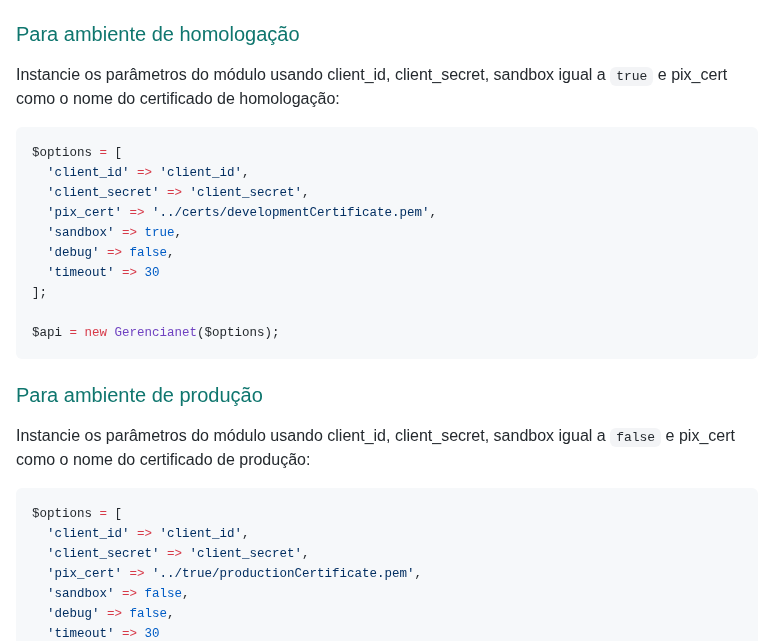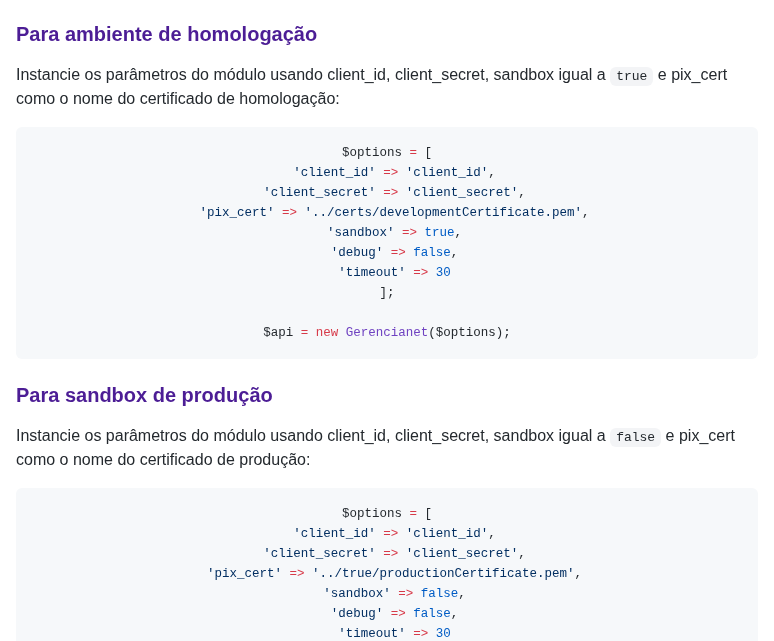--- a/index.html
+++ b/index.html
@@ -7,24 +7,24 @@
     font-size: 16px;
     line-height: 1.5;
     color: #24292e;
     background: #ffffff;
     margin: 0;
     padding: 10px 16px;
     max-width: 774px;
   }
   h2 {
     font-size: 20px;
-    font-weight: 700;
+    font-weight: 400;
     margin: 12px 0 12px 0;
     line-height: 1.25;
-    color: #4c1d95;
+    color: #0f766e;
   }
   p {
     margin: 16px 0 16px 0;
     color: #24292e;
   }
   code.inline {
     background: #f3f4f6;
     border-radius: 6px;
     padding: 2px 6px;
     font-family: "SFMono-Regular", Consolas, "Liberation Mono", Menlo, monospace;
@@ -34,21 +34,20 @@
   pre.codeblock {
     background: #f6f8fa;
     border-radius: 6px;
     padding: 16px;
     overflow: auto;
     font-family: "SFMono-Regular", Consolas, "Liberation Mono", Menlo, monospace;
     font-size: 12.5px;
     line-height: 1.6;
     color: #24292e;
     margin: 0 0 24px 0;
-    text-align: center;
   }
   pre.codeblock .s  { color: #032f62; } 
   pre.codeblock .k  { color: #d73a49; } 
   pre.codeblock .c  { color: #005cc5; } 
   pre.codeblock .cl { color: #6f42c1; } 
   pre.codeblock .v  { color: #24292e; } 
 </style>
 </head>
 <body>
 
@@ -62,21 +61,21 @@
 <span>  </span><span class="s">'client_id'</span><span class="k"> =&gt; </span><span class="s">'client_id'</span><span>,</span>
 <span>  </span><span class="s">'client_secret'</span><span class="k"> =&gt; </span><span class="s">'client_secret'</span><span>,</span>
 <span>  </span><span class="s">'pix_cert'</span><span class="k"> =&gt; </span><span class="s">'../certs/developmentCertificate.pem'</span><span>,</span>
 <span>  </span><span class="s">'sandbox'</span><span class="k"> =&gt; </span><span class="c">true</span><span>,</span>
 <span>  </span><span class="s">'debug'</span><span class="k"> =&gt; </span><span class="c">false</span><span>,</span>
 <span>  </span><span class="s">'timeout'</span><span class="k"> =&gt; </span><span class="c">30</span>
 <span>];</span>
 
 <span class="v">$api </span><span class="k">=</span><span> </span><span class="k">new</span><span> </span><span class="cl">Gerencianet</span><span>($options);</span></pre>
 
-<h2>Para sandbox de produção</h2>
+<h2>Para ambiente de produção</h2>
 
 <p>
   <span>Instancie os parâmetros do módulo usando client_id, client_secret, sandbox igual a </span><code class="inline">false</code><span> e pix_cert como o nome do certificado de produção:</span>
 </p>
 
 <pre class="codeblock"><span class="v">$options </span><span class="k">=</span><span class="v"> [</span>
 <span>  </span><span class="s">'client_id'</span><span class="k"> =&gt; </span><span class="s">'client_id'</span><span>,</span>
 <span>  </span><span class="s">'client_secret'</span><span class="k"> =&gt; </span><span class="s">'client_secret'</span><span>,</span>
 <span>  </span><span class="s">'pix_cert'</span><span class="k"> =&gt; </span><span class="s">'../true/productionCertificate.pem'</span><span>,</span>
 <span>  </span><span class="s">'sandbox'</span><span class="k"> =&gt; </span><span class="c">false</span><span>,</span>

